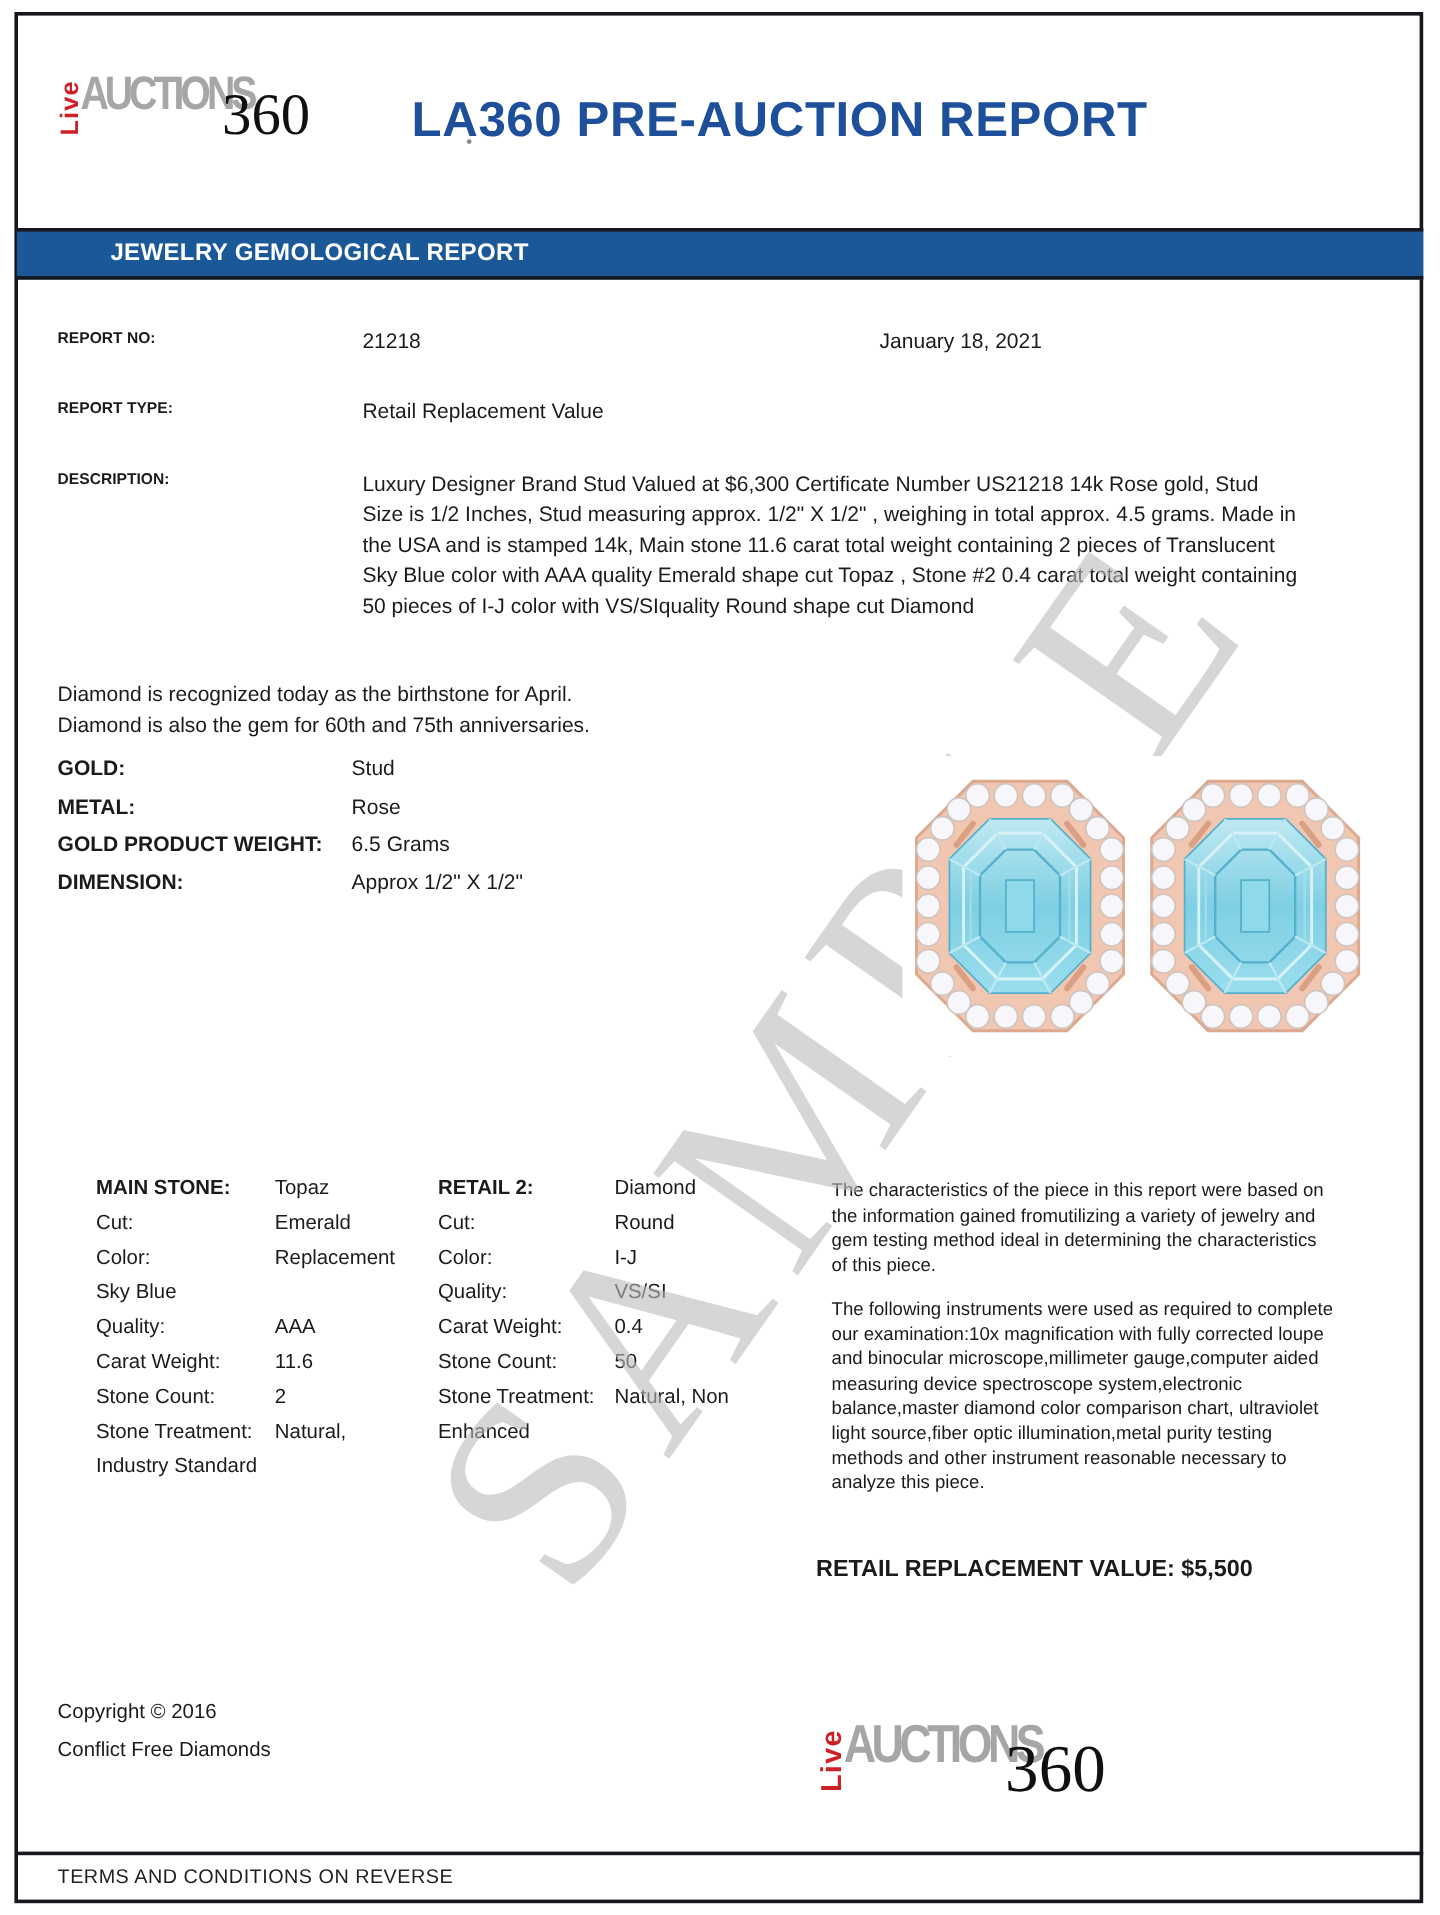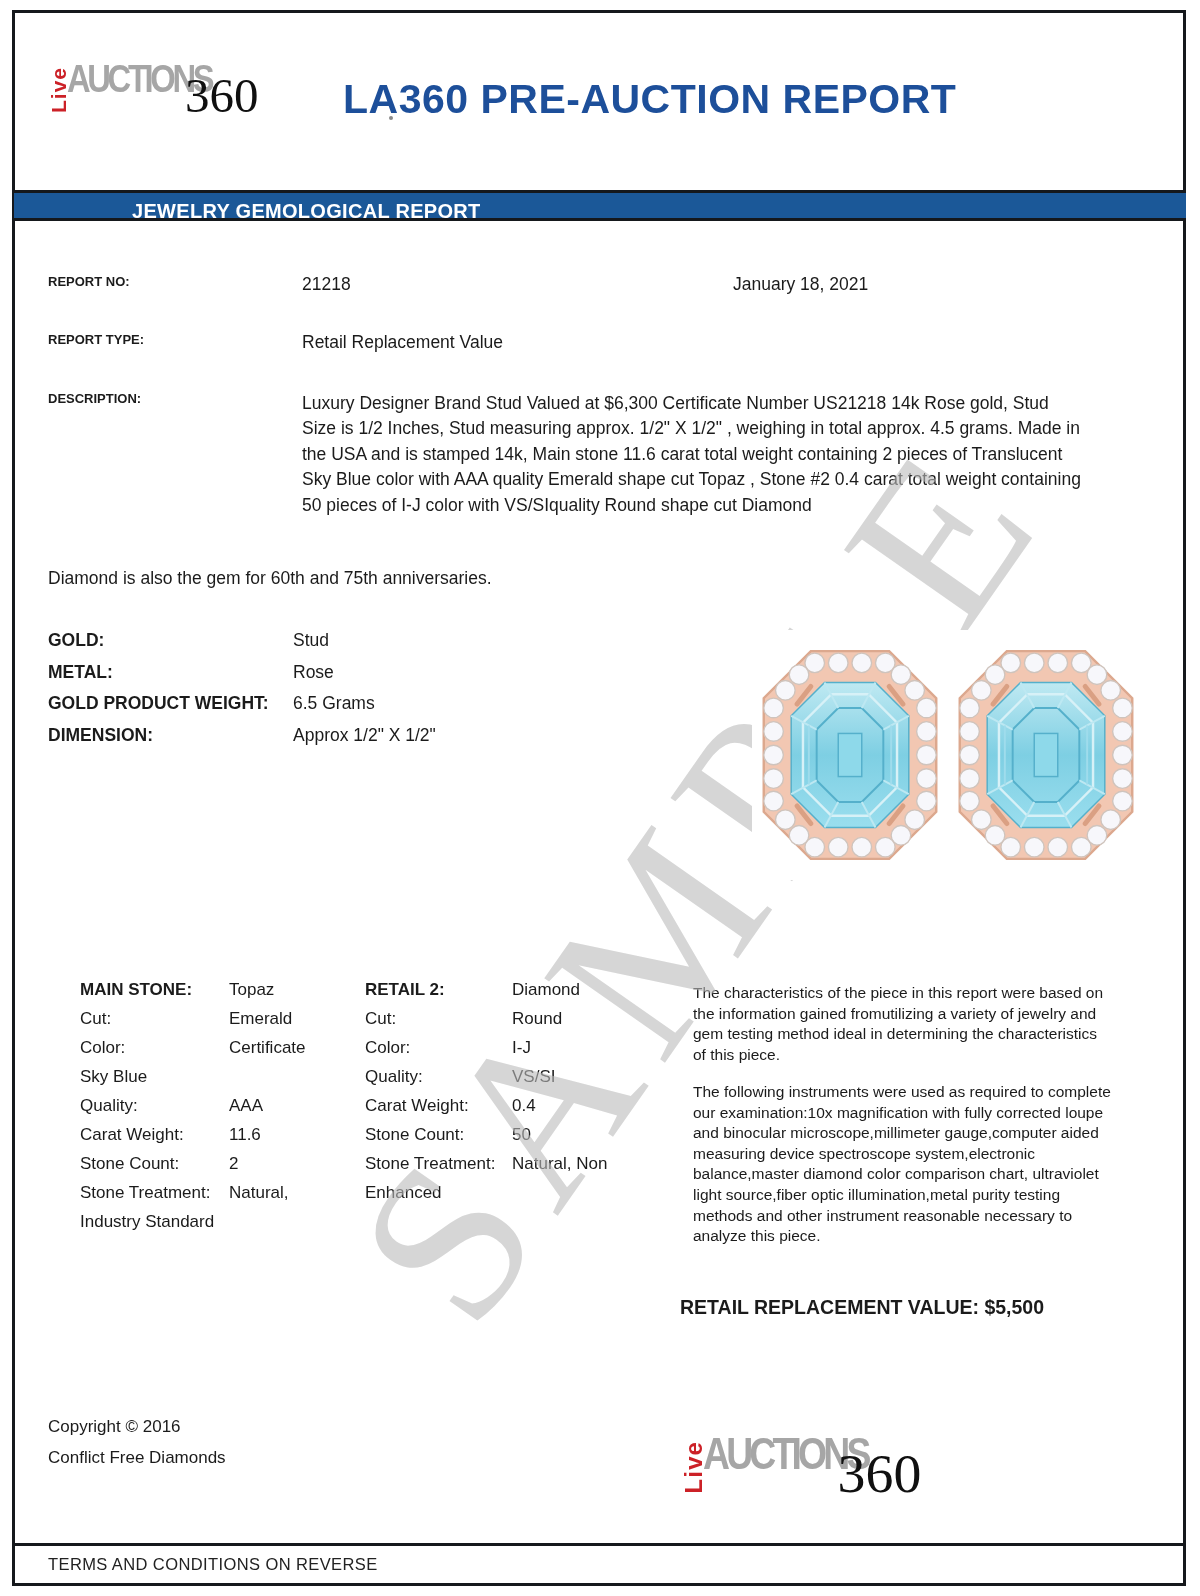--- a/index.html
+++ b/index.html
@@ -18,22 +18,22 @@
                  letter-spacing:-4px;transform:scaleX(0.84);transform-origin:left top;font-family:"Liberation Sans",sans-serif;}
   .logo-360{position:absolute;left:140px;top:14px;font-size:49px;color:#101010;font-family:"Liberation Serif",serif;}
   .logo-footer{left:678px;top:1425px;transform:scale(1.14);transform-origin:left top;}
   .logo-header{left:45px;top:53px;}
 
   .page-title{left:343px;top:76px;font-family:Liberation Sans, sans-serif;font-size:41px;font-weight:600;
               color:var(--title-blue);letter-spacing:0.5px;z-index:2;white-space:nowrap;}
   .title-dot{left:389px;top:116px;width:4px;height:4px;background:#8a8a8a;border-radius:50%;z-index:2;}
 
   
-  .band{left:14px;top:190px;width:1172px;height:31px;box-sizing:border-box;background:var(--band-blue);
-        border-top:3px solid #15181c;border-bottom:3px solid #15181c;z-index:2;padding-left:40px;}
+  .band{left:14px;top:190px;width:1172px;height:43px;box-sizing:border-box;background:var(--band-blue);
+        border-top:3px solid #15181c;border-bottom:3px solid #15181c;z-index:2;}
   .band-text{margin:7px 0 0 78px;color:#ffffff;font-size:20px;font-weight:700;letter-spacing:0.3px;}
 
   
   .lbl{font-weight:700;font-size:13px;}
   .val{font-size:17.5px;}
   .report-no-label{left:48px;top:274px;}
   .report-no{left:302px;top:274px;}
   .report-date{left:733px;top:274px;}
   .report-type-label{left:48px;top:332px;}
   .report-type{left:302px;top:332px;}
@@ -97,20 +97,21 @@
 
 <div class="abs lbl report-no-label">REPORT NO:</div>
 <div class="abs val report-no">21218</div>
 <div class="abs val report-date">January 18, 2021</div>
 <div class="abs lbl report-type-label">REPORT TYPE:</div>
 <div class="abs val report-type">Retail Replacement Value</div>
 <div class="abs lbl desc-label">DESCRIPTION:</div>
 <div class="abs desc-text">Luxury Designer Brand Stud Valued at $6,300 Certificate Number US21218 14k Rose gold, Stud Size is 1/2 Inches, Stud measuring approx. 1/2" X 1/2" , weighing in total approx. 4.5 grams. Made in the USA and is stamped 14k, Main stone 11.6 carat total weight containing 2 pieces of Translucent Sky Blue color with AAA quality Emerald shape cut Topaz , Stone #2 0.4 carat total weight containing 50 pieces of I-J color with VS/SIquality Round shape cut Diamond</div>
 
 <div class="abs intro">
+  <div>Diamond is recognized today as the birthstone for April.</div>
   <div>Diamond is also the gem for 60th and 75th anniversaries.</div>
 </div>
 
 <div class="abs fields">
   <div class="field-row">
     <span class="flabel">GOLD:</span><span class="fvalue">Stud</span>
   </div>
   <div class="field-row">
     <span class="flabel">METAL:</span><span class="fvalue">Rose</span>
   </div>
@@ -120,21 +121,21 @@
   <div class="field-row">
     <span class="flabel">DIMENSION:</span><span class="fvalue">Approx 1/2" X 1/2"</span>
   </div>
 </div>
 
 <div class="abs stones stone-col1">
   <div class="stone-row shead">
     <span class="slabel">MAIN STONE:</span><span>Topaz</span>
   </div>
   <div class="stone-row"><span class="slabel">Cut:</span><span>Emerald</span></div>
-  <div class="stone-row"><span class="slabel">Color:</span><span>Certificate</span></div>
+  <div class="stone-row"><span class="slabel">Color:</span><span>Replacement</span></div>
   <div class="stone-row"><span class="slabel">Sky Blue</span><span></span></div>
   <div class="stone-row"><span class="slabel">Quality:</span><span>AAA</span></div>
   <div class="stone-row"><span class="slabel">Carat Weight:</span><span>11.6</span></div>
   <div class="stone-row"><span class="slabel">Stone Count:</span><span>2</span></div>
   <div class="stone-row"><span class="slabel">Stone Treatment:</span><span>Natural,</span></div>
   <div class="stone-row"><span class="slabel">Industry Standard</span><span></span></div>
 </div>
 
 <div class="abs stones stone-col2">
   <div class="stone-row shead">

